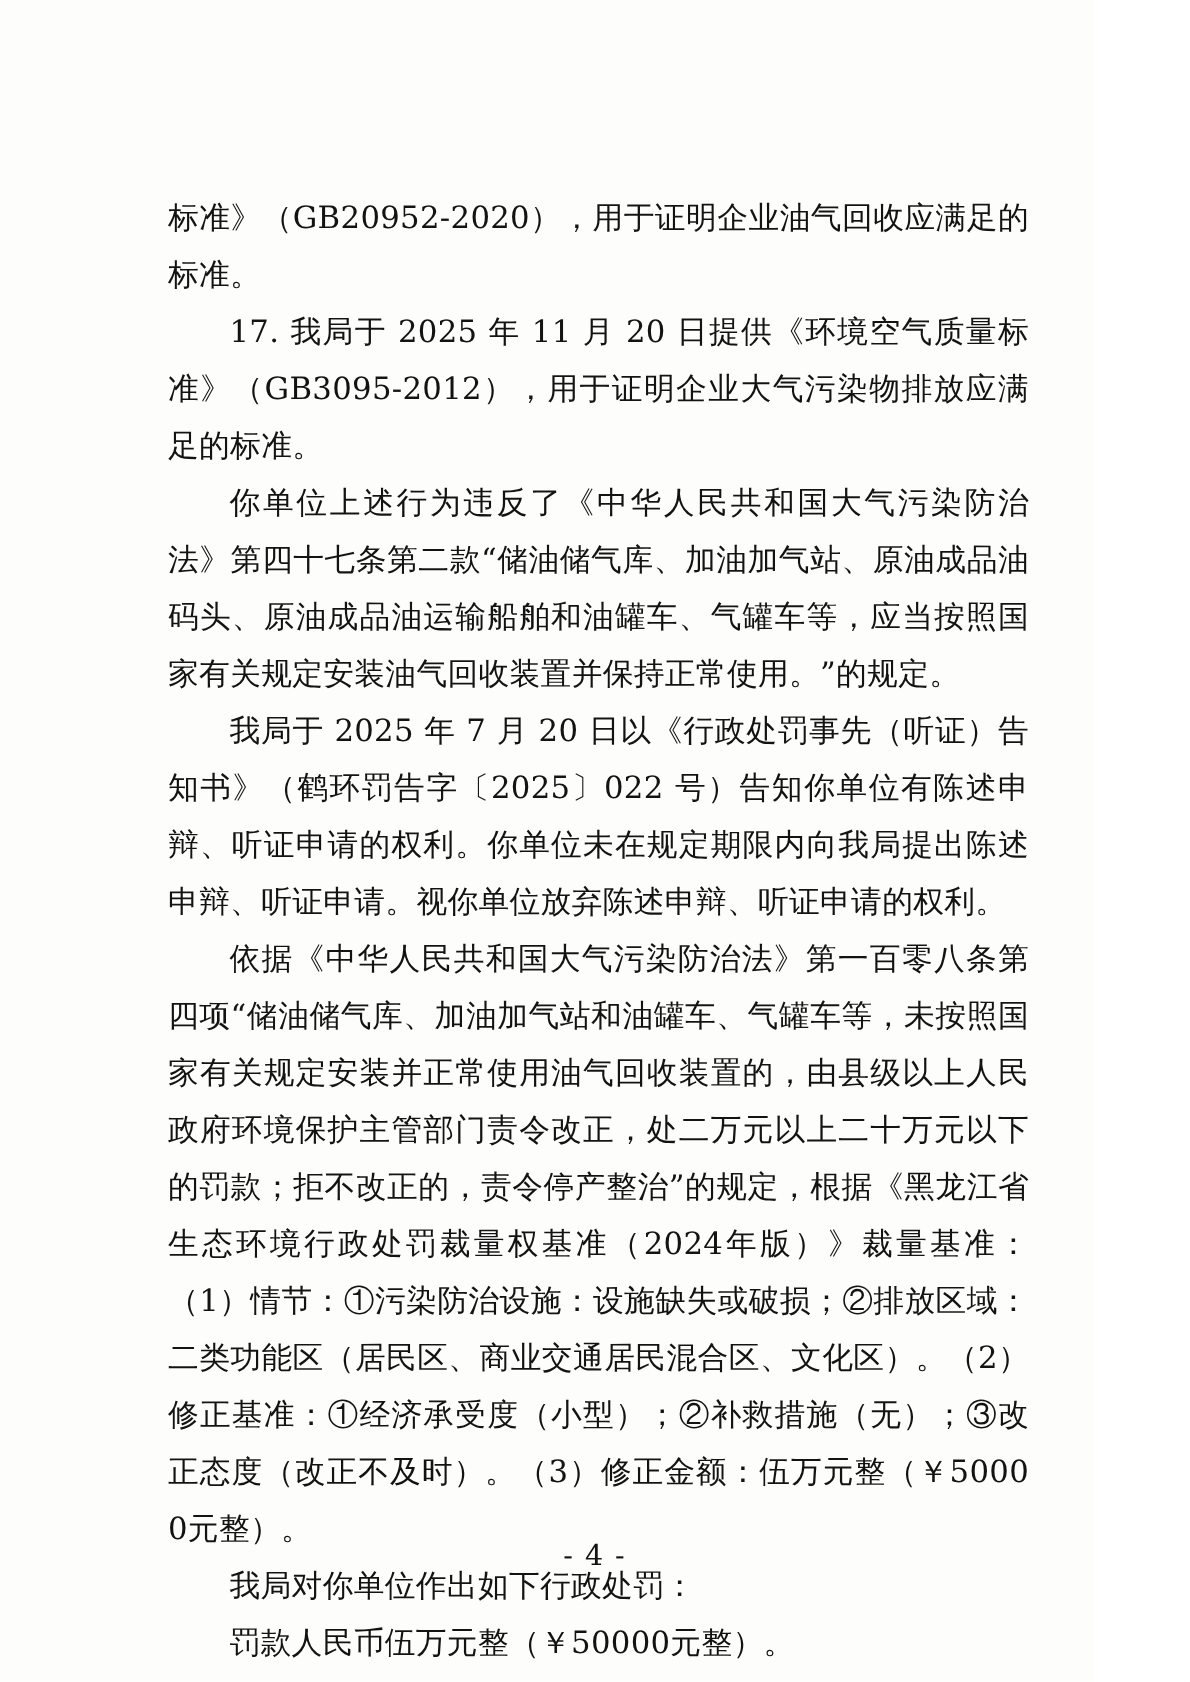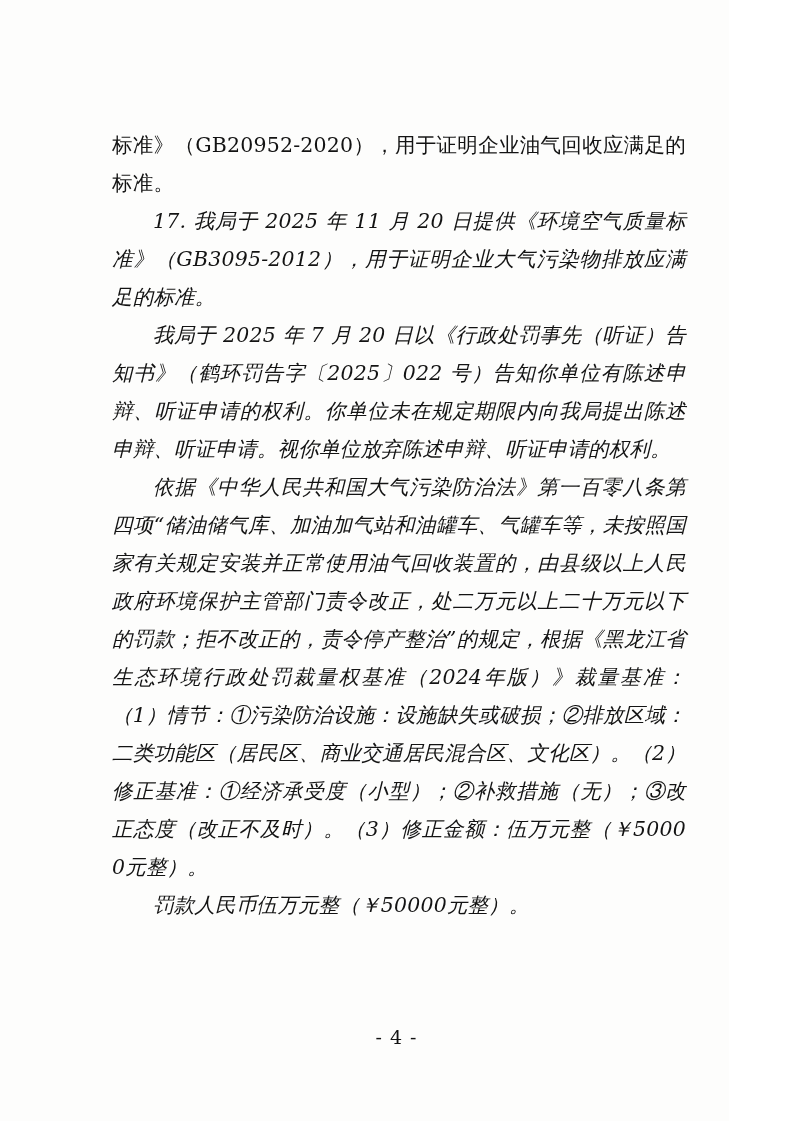--- a/index.html
+++ b/index.html
@@ -34,38 +34,39 @@
     line-height: 38px;
     letter-spacing: 0.2px;
     text-align: justify;
     text-justify: inter-ideograph;
     margin: 0 0 0 0;
     white-space: pre-wrap;
     word-break: break-all;
   }
   .indent {
     text-indent: 41px;
-    font-style: italic;
   }
   .footer {
     position: absolute;
     left: 0;
     top: 1026px;
     width: 793px;
     text-align: center;
     font-size: 19px;
     letter-spacing: 1px;
     color: #131313;
   }
 </style>
 </head>
 <body>
 
 <div class="page">
   <div class="content">
     <p class="para">标准》（GB20952-2020），用于证明企业油气回收应满足的标准。</p>
     <p class="para indent">17. 我局于 2025 年 11 月 20 日提供《环境空气质量标准》（GB3095-2012），用于证明企业大气污染物排放应满足的标准。</p>
+    <p class="para indent">你单位上述行为违反了《中华人民共和国大气污染防治法》第四十七条第二款“储油储气库、加油加气站、原油成品油码头、原油成品油运输船舶和油罐车、气罐车等，应当按照国家有关规定安装油气回收装置并保持正常使用。”的规定。</p>
     <p class="para indent">我局于 2025 年 7 月 20 日以《行政处罚事先（听证）告知书》（鹤环罚告字〔2025〕022 号）告知你单位有陈述申辩、听证申请的权利。你单位未在规定期限内向我局提出陈述申辩、听证申请。视你单位放弃陈述申辩、听证申请的权利。</p>
     <p class="para indent">依据《中华人民共和国大气污染防治法》第一百零八条第四项“储油储气库、加油加气站和油罐车、气罐车等，未按照国家有关规定安装并正常使用油气回收装置的，由县级以上人民政府环境保护主管部门责令改正，处二万元以上二十万元以下的罚款；拒不改正的，责令停产整治”的规定，根据《黑龙江省生态环境行政处罚裁量权基准（2024年版）》裁量基准：（1）情节：①污染防治设施：设施缺失或破损；②排放区域：二类功能区（居民区、商业交通居民混合区、文化区）。（2）修正基准：①经济承受度（小型）；②补救措施（无）；③改正态度（改正不及时）。（3）修正金额：伍万元整（￥50000元整）。</p>
+    <p class="para indent">我局对你单位作出如下行政处罚：</p>
     <p class="para indent">罚款人民币伍万元整（￥50000元整）。</p>
   </div>
   <div class="footer">- 4 -</div>
 </div>
 
 </body></html>

